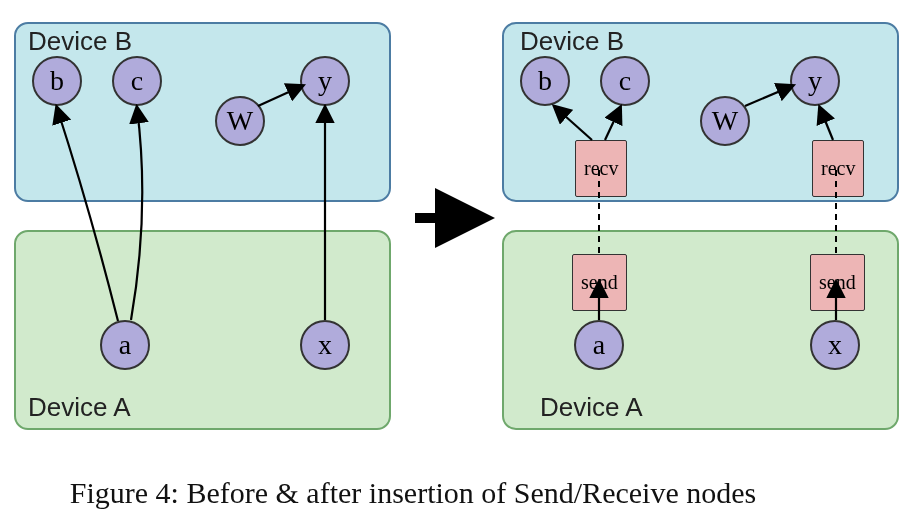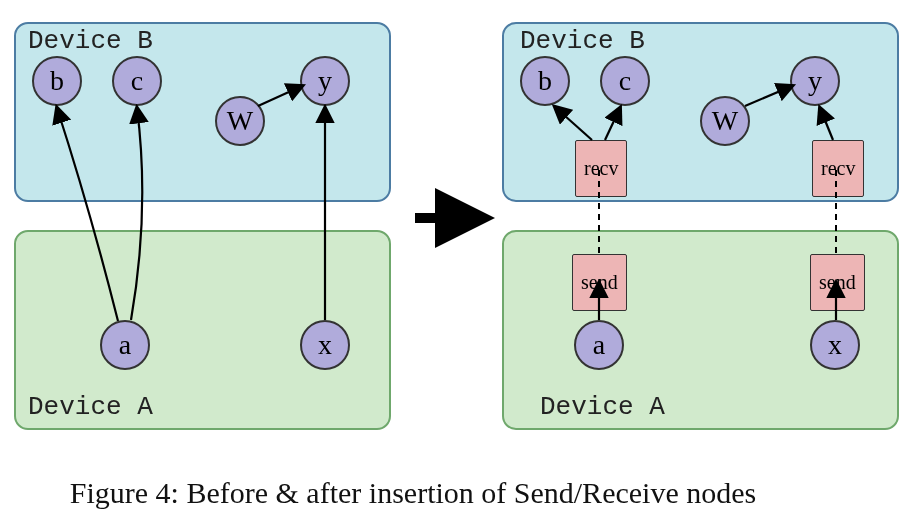--- a/index.html
+++ b/index.html
@@ -18,21 +18,21 @@
     }
     .device-box {
       position: absolute;
       border: 2px solid #333;
       border-radius: 14px;
       box-sizing: border-box;
     }
     .device-label {
       position: absolute;
       font-size: 26px;
-      font-family: Liberation Mono, monospace;
+      font-family: Liberation Sans, sans-serif;
       color: #222;
     }
     .node-circle {
       position: absolute;
       width: 50px;
       height: 50px;
       border-radius: 50%;
       background: #b0abdb;
       border: 2px solid #333;
       display: flex;

